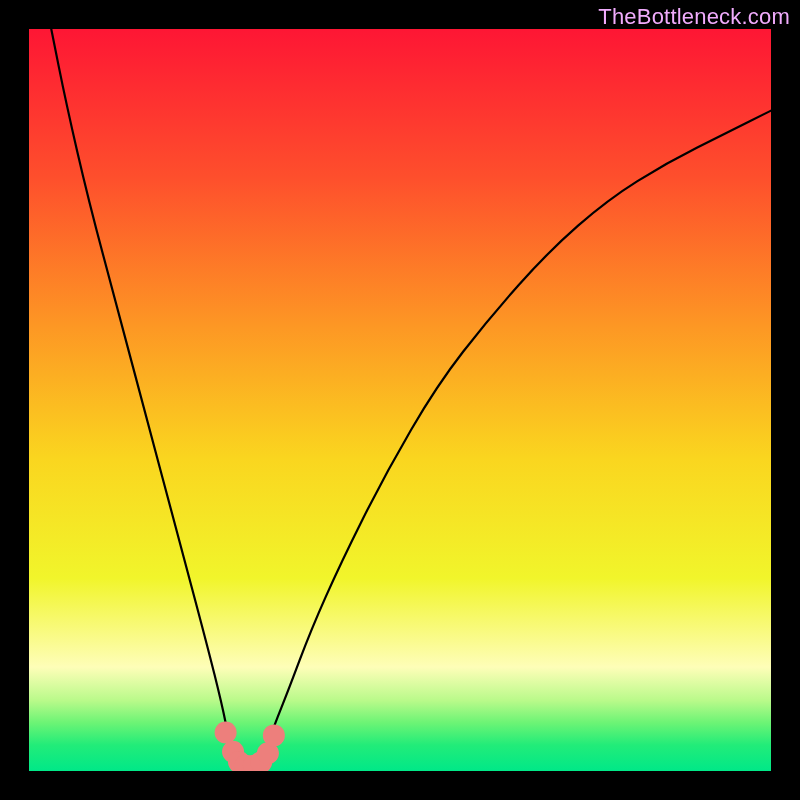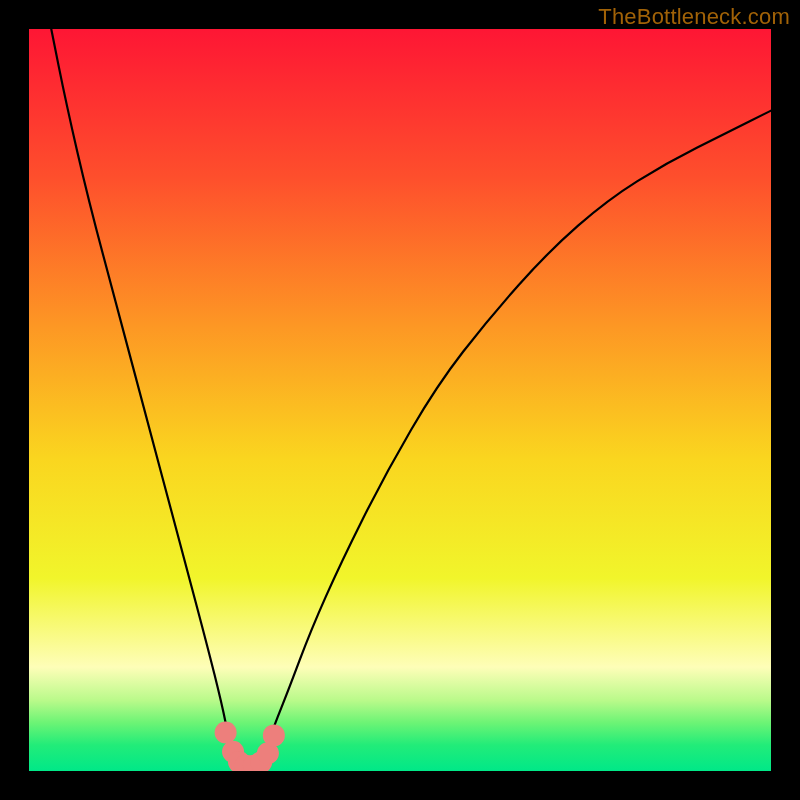--- a/index.html
+++ b/index.html
@@ -13,21 +13,21 @@
   .frame {
     position: relative;
     width: 800px;
     height: 800px;
     background: #000;
   }
   .watermark {
     position: absolute;
     top: 4px;
     right: 10px;
-    color: #a16207;
+    color: #f0abfc;
     font-size: 22px;
     font-weight: 500;
     letter-spacing: 0.2px;
     z-index: 10;
   }
   .plot-area {
     position: absolute;
     left: 29px;
     top: 29px;
     width: 742px;

